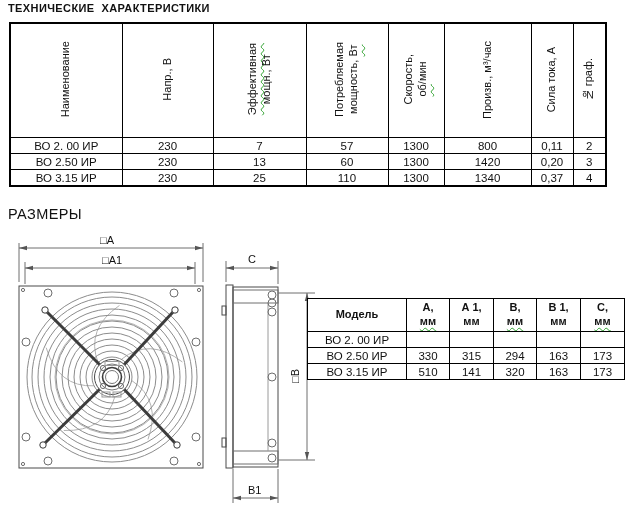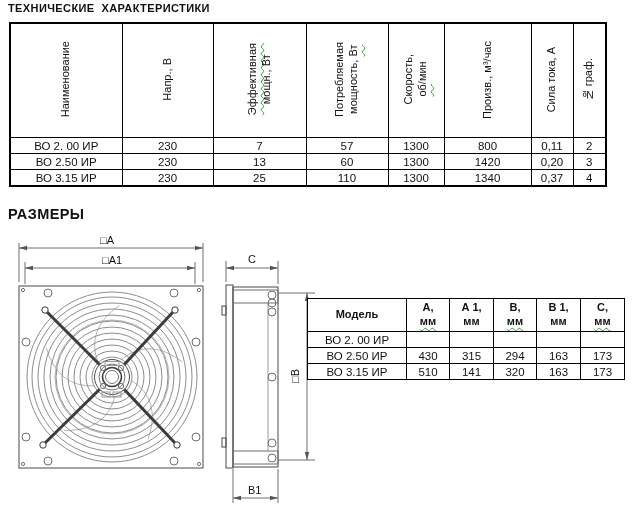--- a/index.html
+++ b/index.html
@@ -1,21 +1,21 @@
 <!DOCTYPE html>
 <html><head>
 <meta charset="utf-8">
 <style>
   html,body{margin:0;padding:0;background:#fff;}
   #page{
     position:relative;width:634px;height:514px;background:#fff;overflow:hidden;
     font-family:"Liberation Sans","DejaVu Sans",sans-serif;color:#111;
   }
   .doc-title{position:absolute;left:8px;top:2px;font-size:11px;font-weight:bold;letter-spacing:.4px;white-space:pre;}
-  .doc-title2{position:absolute;left:8px;top:206px;font-size:14.5px;font-weight:bold;letter-spacing:.4px;text-align:center;}
+  .doc-title2{position:absolute;left:8px;top:206px;font-size:14.5px;font-weight:normal;letter-spacing:.4px;text-align:center;}
 
   
   table{border-collapse:collapse;table-layout:fixed;background:#fff;}
   td,th{border:1px solid #000;padding:0;font-weight:normal;font-size:11px;text-align:center;vertical-align:middle;overflow:hidden;}
   .spec-table{position:absolute;left:9px;top:22px;border:2px solid #000;}
   .spec-table .hrow th{height:113px;}
   .spec-table .drow td{height:15px;font-size:11.5px;}
   .vtext{display:inline-block;writing-mode:vertical-rl;transform:rotate(180deg);white-space:pre-line;line-height:1.25;font-size:11px;}
   .wavy{text-decoration-line:underline;text-decoration-style:wavy;text-decoration-color:#2fa12f;text-decoration-thickness:1px;text-underline-offset:2px;}
   .dim-table{position:absolute;left:307px;top:298px;border:1.5px solid #000;}
@@ -237,21 +237,21 @@
     <tr class="drow">
       <td>ВО 2. 00 ИР</td>
       <td></td>
       <td></td>
       <td></td>
       <td></td>
       <td></td>
     </tr>
     <tr class="drow">
       <td>ВО 2.50 ИР</td>
-      <td>430</td>
+      <td>330</td>
       <td>315</td>
       <td>294</td>
       <td>163</td>
       <td>173</td>
     </tr>
     <tr class="drow">
       <td>ВО 3.15 ИР</td>
       <td>510</td>
       <td>141</td>
       <td>320</td>

